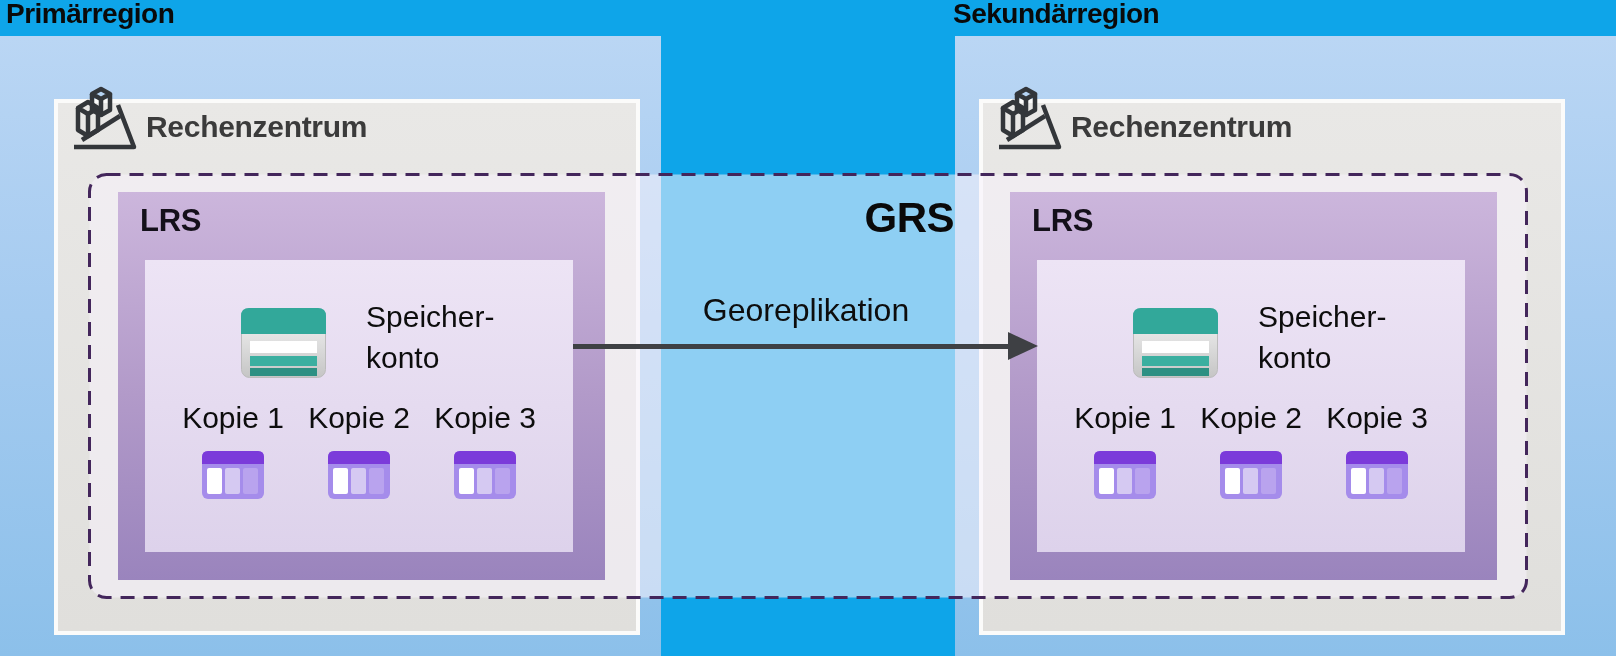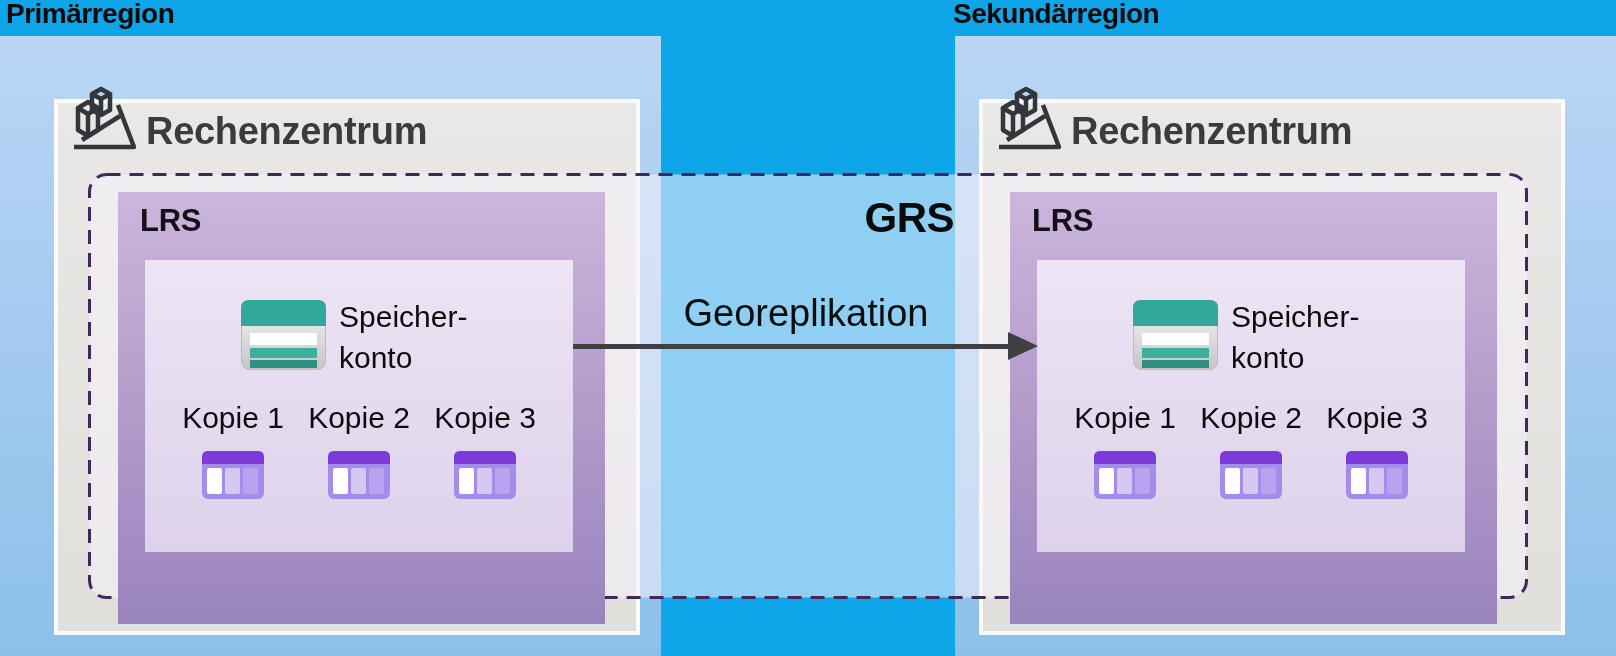--- a/index.html
+++ b/index.html
@@ -26,59 +26,59 @@
     background:linear-gradient(180deg,#e9e8e6 0%,#e0dfdc 100%);
     border:4px solid #fbfbfa;z-index:1;
   }
   .datacenter.left{left:54px;}
   .datacenter.right{left:979px;}
 
   .dc-icon{position:absolute;top:78px;width:66px;height:74px;z-index:6;}
   .dc-icon.left{left:72px;}
   .dc-icon.right{left:997px;}
   .dc-label{
-    position:absolute;top:110px;font-size:38px;font-weight:700;color:#3b3b3b;
+    position:absolute;top:110px;font-size:30px;font-weight:700;color:#3b3b3b;
     z-index:6;letter-spacing:-0.3px;white-space:nowrap;
   }
   .dc-label.left{left:146px;}
   .dc-label.right{left:1071px;}
 
   .grs-zone{position:absolute;left:88px;top:173px;width:1440px;height:426px;z-index:2;}
 
   .lrs{
-    position:absolute;top:192px;width:487px;height:432px;z-index:3;
+    position:absolute;top:192px;width:487px;height:388px;z-index:3;
     background:linear-gradient(180deg,#ccb6dc 0%,#b29ac9 52%,#9a84bd 100%);
   }
   .lrs.left{left:118px;}
   .lrs.right{left:1010px;}
   .lrs-label{
     position:absolute;left:22px;top:11px;font-size:31px;font-weight:700;
     color:#14101a;letter-spacing:-0.3px;
   }
   .inner{
     position:absolute;left:27px;top:68px;width:428px;height:292px;
     background:linear-gradient(180deg,#ede4f5 0%,#ddd2eb 100%);
   }
-  .storage-row{position:absolute;left:96px;top:36px;display:flex;gap:13px;align-items:flex-start;}
+  .storage-row{position:absolute;left:96px;top:36px;display:flex;gap:40px;align-items:flex-end;}
   .storage-icon{width:85px;height:70px;margin-top:4px;flex:0 0 auto;}
   .storage-label{font-size:30px;line-height:41px;color:#0d0d0d;}
   .storage-label span{display:block;}
 
   .copies-row{position:absolute;left:0;top:140px;width:428px;display:flex;justify-content:center;gap:26px;}
   .copy{width:100px;display:flex;flex-direction:column;align-items:center;}
   .copy-label{font-size:30px;line-height:36px;color:#0d0d0d;white-space:nowrap;}
   .copy-icon{width:62px;height:48px;margin-top:15px;}
 
   .center-grs{
     position:absolute;left:658px;top:194px;width:296px;text-align:right;
     font-size:42px;font-weight:700;color:#0a0a0a;z-index:4;letter-spacing:-0.5px;
   }
   .center-geo{
     position:absolute;left:658px;top:292px;width:296px;text-align:center;
-    font-size:38px;color:#0d0d0d;z-index:4;
+    font-size:32px;color:#0d0d0d;z-index:4;
   }
   .arrow-line{position:absolute;left:573px;top:344px;width:437px;height:5px;background:#3e4044;z-index:4;}
   .arrow-head{
     position:absolute;left:1008px;top:332px;width:0;height:0;z-index:4;
     border-left:30px solid #3e4044;border-top:14px solid transparent;border-bottom:14px solid transparent;
   }
 </style>
 </head>
 <body>
 

